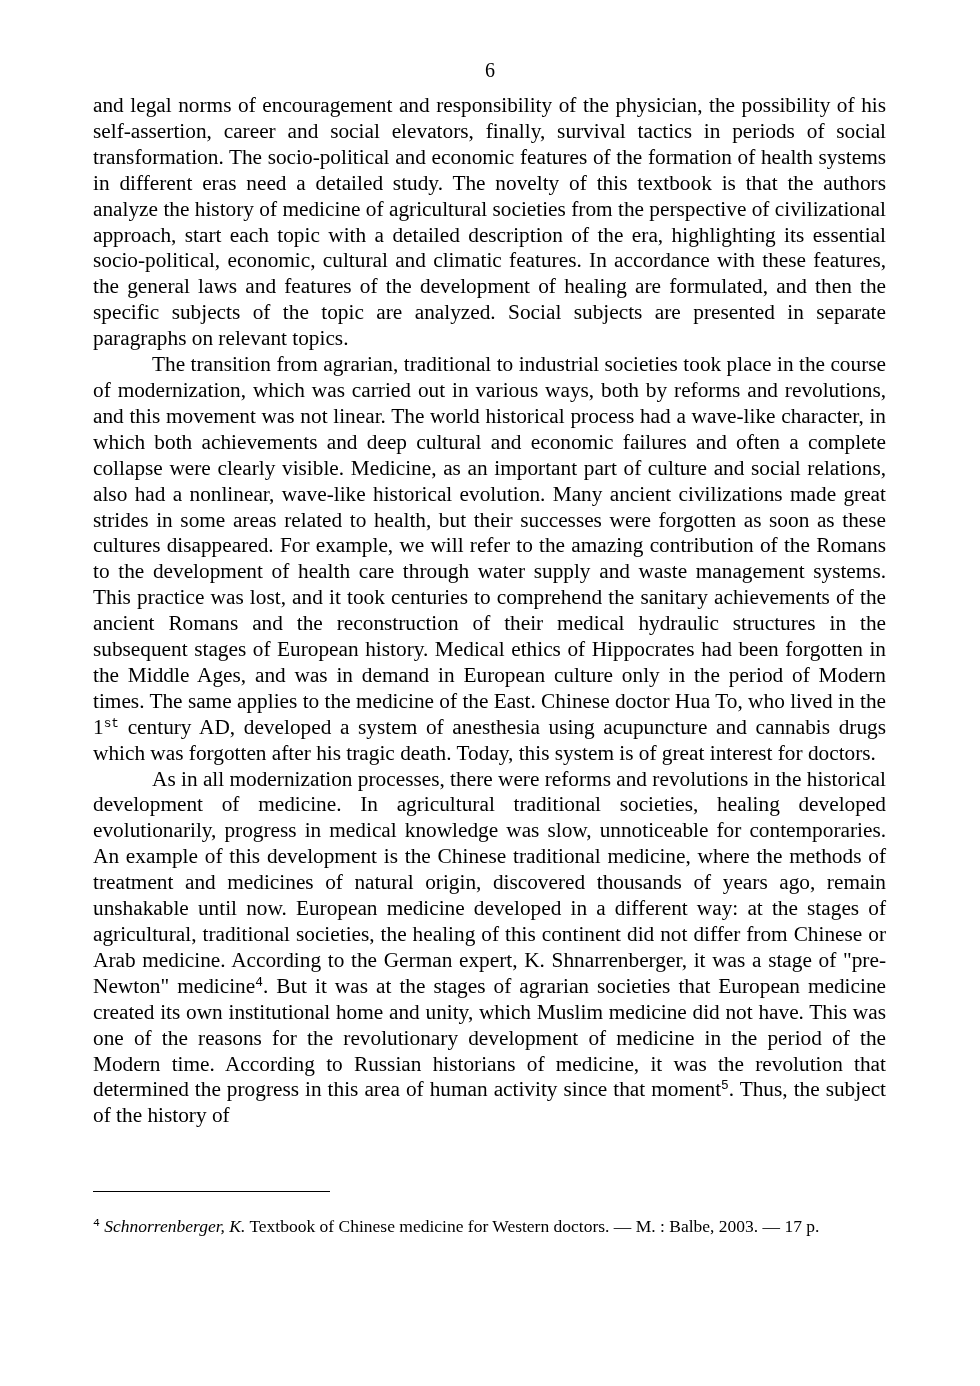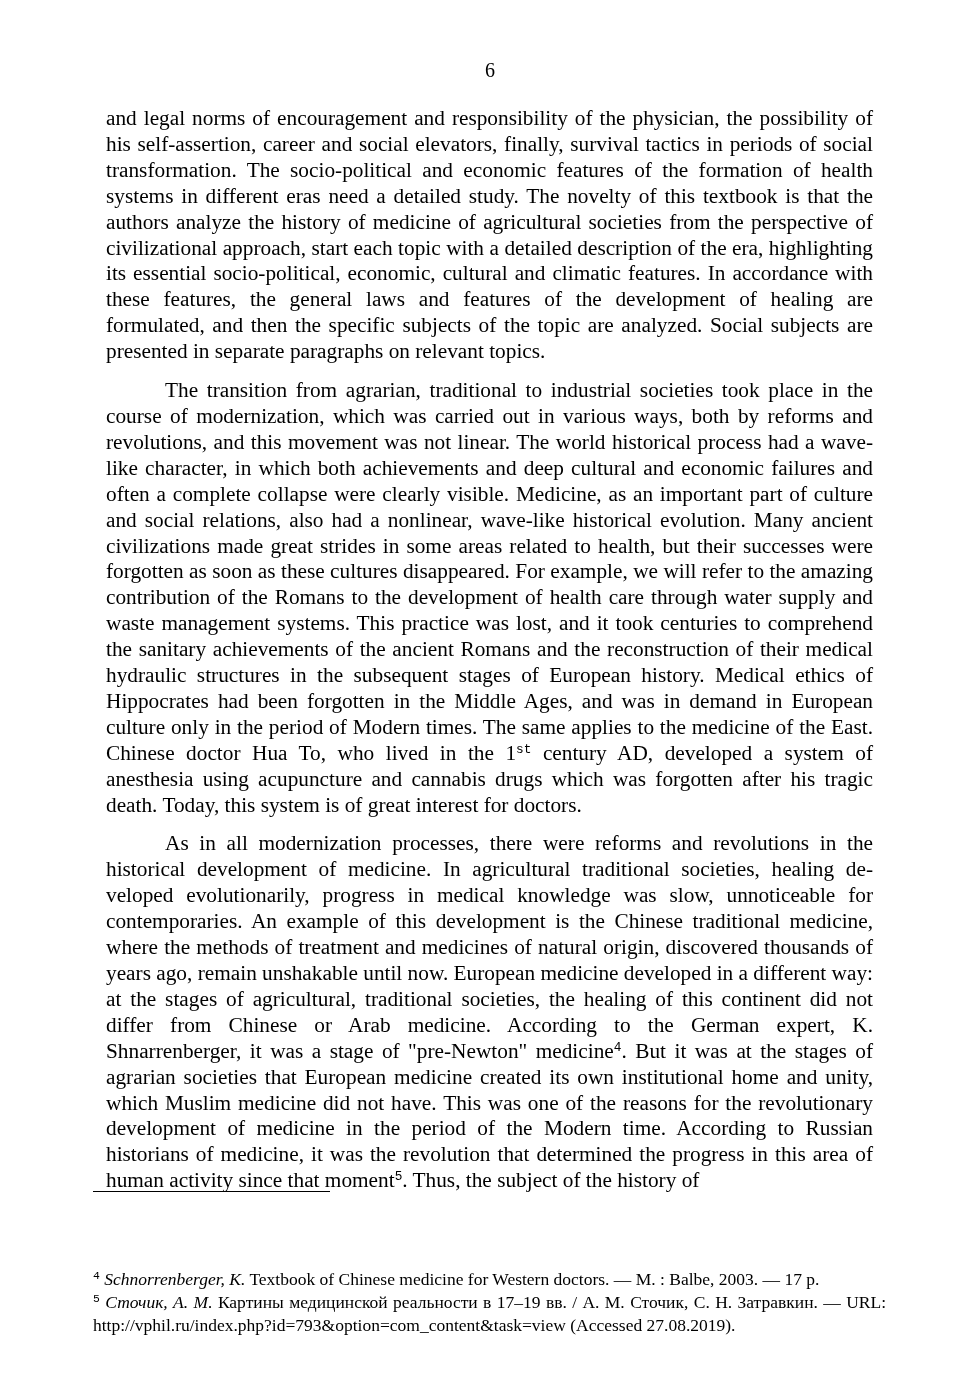--- a/index.html
+++ b/index.html
@@ -6,29 +6,29 @@
     body { width: 980px; height: 1386px; position: relative; overflow: hidden; }
     .page-number {
       position: absolute; top: 58px; left: 0; width: 980px; text-align: center;
       font-family: "Liberation Serif", serif; font-size: 20px; color: #000; line-height: 24px;
     }
     .body-text {
       position: absolute; top: 93px; left: 93px; width: 793px;
       font-family: "Liberation Serif", serif; font-size: 21.3px; line-height: 25.9px;
       color: #000; text-align: justify; hyphens: manual;
     }
-    .body-text p { margin: 13px; }
+    .body-text p { margin: 0; }
     .body-text p.indent { text-indent: 59px; }
     sup { font-size: 0.6em; line-height: 0; vertical-align: 0.55em; font-family: Liberation Mono, monospace; }
     .footnote-rule {
       position: absolute; top: 1191px; left: 93px; width: 237px; height: 0;
       border-top: 1px solid #000;
     }
     .footnotes {
-      position: absolute; top: 1268px; left: 93px; width: 793px;
+      position: absolute; top: 1215px; left: 93px; width: 793px;
       font-family: "Liberation Serif", serif; font-size: 17.5px; line-height: 23px;
       color: #000; text-align: justify;
     }
     .footnotes p { margin: 0; }
     .footnotes sup { font-size: 0.65em; vertical-align: 0.5em; }
   </style>
 </head>
 <body>
 
 <div>
@@ -39,15 +39,14 @@
       <span>and legal norms of encouragement and responsibility of the physician, the possibility of his self-assertion, career and social elevators, finally, survival tactics in periods of social transformation. The socio-political and economic features of the formation of health systems in different eras need a detailed study. The novelty of this textbook is that the authors analyze the history of medicine of agricultural societies from the per­spective of civilizational approach, start each topic with a detailed description of the era, highlighting its essential socio-political, economic, cultural and climatic features. In accordance with these features, the general laws and features of the development of healing are formulated, and then the specific subjects of the topic are analyzed. Social subjects are presented in separate paragraphs on relevant topics.</span>
     </p>
     <p class="indent"><span>The transition from agrarian, traditional to industrial societies took place in the course of modernization, which was carried out in various ways, both by reforms and revolutions, and this movement was not linear. The world historical process had a wave-like character, in which both achievements and deep cultural and economic failures and often a complete collapse were clearly visible. Medicine, as an important part of culture and social relations, also had a nonlinear, wave-like historical evolution. Many ancient civilizations made great strides in some areas related to health, but their successes were forgotten as soon as these cultures disappeared. For example, we will refer to the amaz­ing contribution of the Romans to the development of health care through water supply and waste management systems. This practice was lost, and it took centuries to compre­hend the sanitary achievements of the ancient Romans and the reconstruction of their medical hydraulic structures in the subsequent stages of European history. Medical eth­ics of Hippocrates had been forgotten in the Middle Ages, and was in demand in Euro­pean culture only in the period of Modern times. The same applies to the medicine of the East. Chinese doctor Hua To, who lived in the 1</span><sup>st</sup><span> century AD, developed a system of anesthesia using acupuncture and cannabis drugs which was forgotten after his tragic death. Today, this system is of great interest for doctors.</span></p>
     <p class="indent"><span>As in all modernization processes, there were reforms and revolutions in the historical development of medicine. In agricultural traditional societies, healing de­veloped evolutionarily, progress in medical knowledge was slow, unnoticeable for contemporaries. An example of this development is the Chinese traditional medicine, where the methods of treatment and medicines of natural origin, discovered thou­sands of years ago, remain unshakable until now. European medicine developed in a different way: at the stages of agricultural, traditional societies, the healing of this continent did not differ from Chinese or Arab medicine. According to the German expert, K. Shnarrenberger, it was a stage of "pre-Newton" medicine</span><sup>4</sup><span>. But it was at the stages of agrarian societies that European medicine created its own institutional home and unity, which Muslim medicine did not have. This was one of the reasons for the revolutionary development of medicine in the period of the Modern time. According to Russian historians of medicine, it was the revolution that determined the progress in this area of human activity since that moment</span><sup>5</sup><span>. Thus, the subject of the history of</span></p>
   </div>
 
   <div class="footnote-rule"></div>
 
   <div class="footnotes">
     <p><sup>4</sup> <i>Schnorrenberger, K.</i><span> Textbook of Chinese medicine for Western doctors. — M. : Balbe, 2003. — 17 p.</span></p>
-    <p><sup>5</sup> <i>Сточик, А. М.</i><span> Картины медицинской реальности в 17–19 вв. / А. М. Сточик, С. Н. Затрав­кин. — URL: http://vphil.ru/index.php?id=793&amp;option=com_content&amp;task=view (Accessed 27.08.2019).</span></p>
   </div>
 </div>
 
 </body></html>

